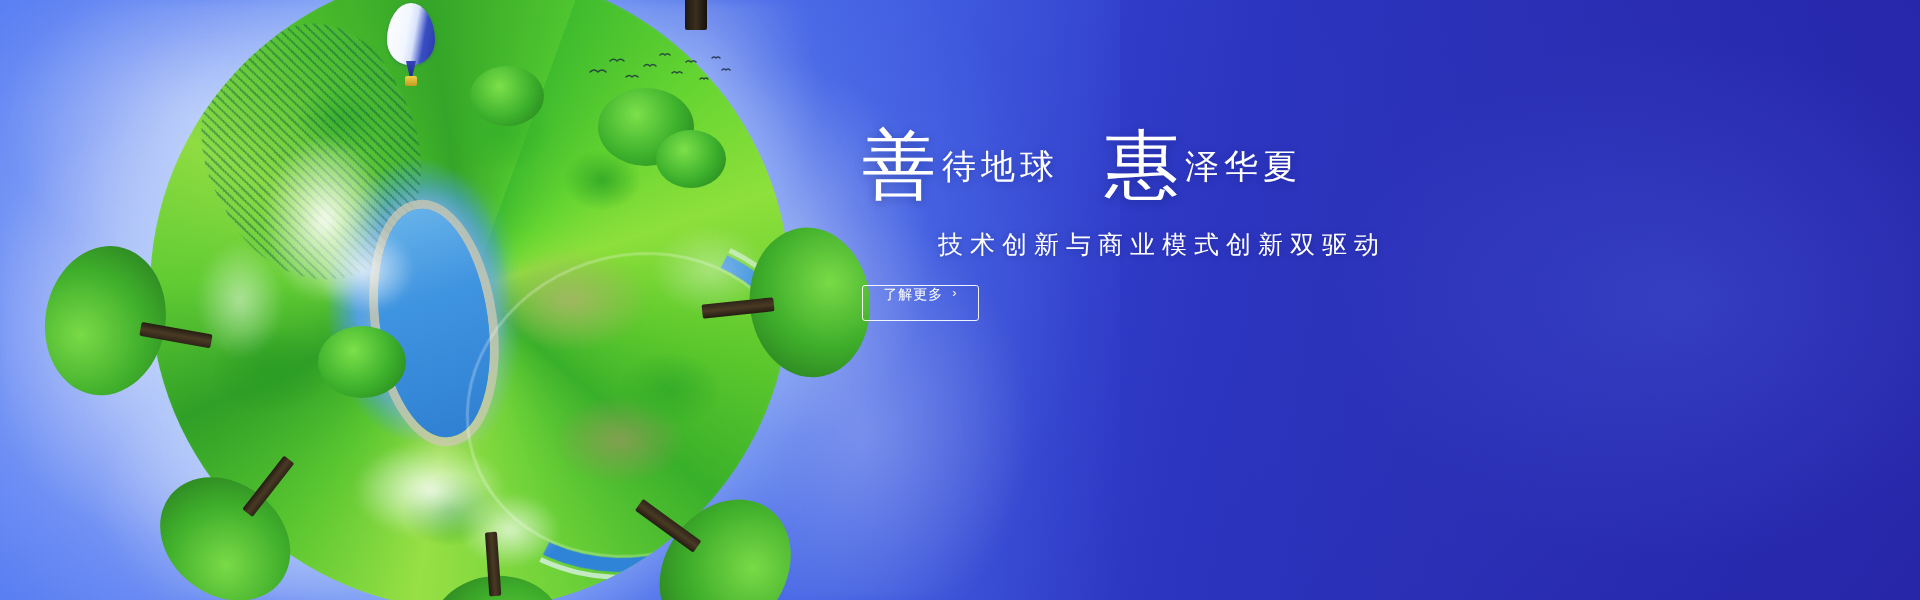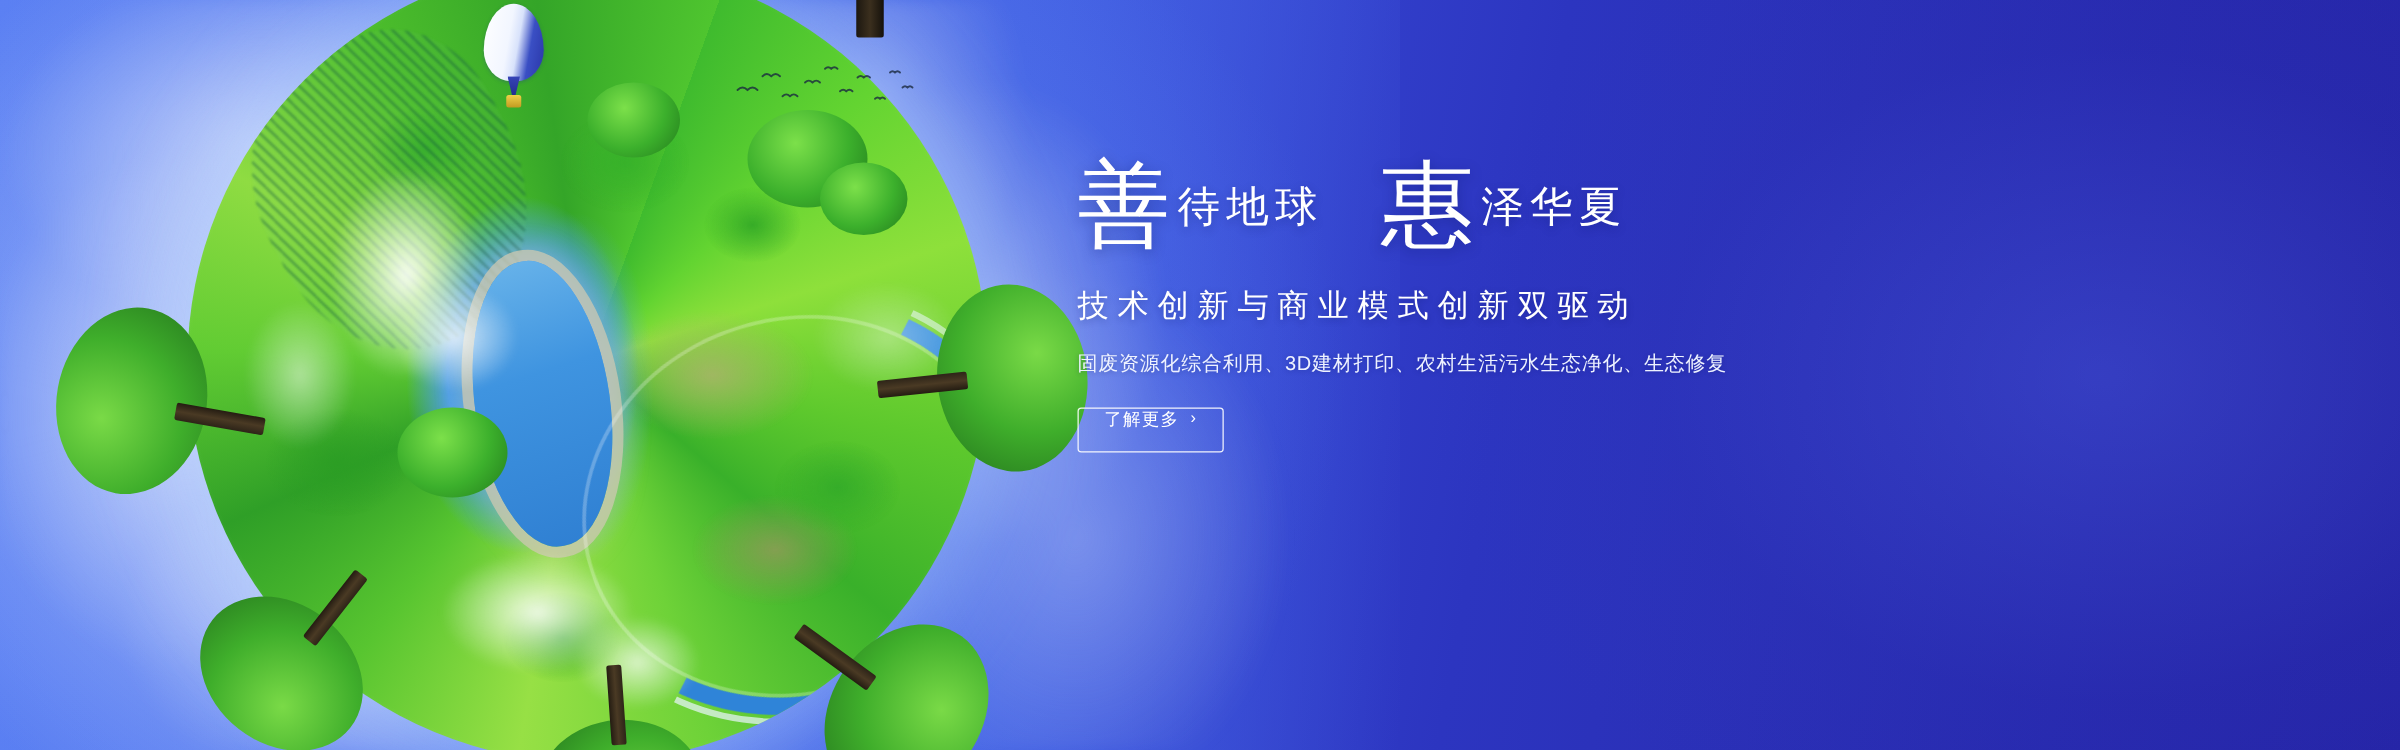--- a/index.html
+++ b/index.html
@@ -206,20 +206,21 @@
     font-size:34px; font-weight:400; letter-spacing:5px;
     margin-left:6px; vertical-align:4px;
     text-shadow:0 2px 8px rgba(10,20,90,.30);
   }
   .hl-gap{ display:inline-block; width:46px; }
 
   .subtitle{
     margin-top:26px; color:#fff;
     font-size:25px; letter-spacing:7px; white-space:nowrap;
     text-shadow:0 1px 6px rgba(10,20,90,.30);
+    text-align:center;
   }
   .desc{
     margin-top:20px; color:#eef2ff;
     font-size:16px; letter-spacing:.6px; white-space:nowrap;
     text-shadow:0 1px 4px rgba(10,20,90,.28);
   }
 
   .cta{
     margin-top:24px; display:inline-flex; align-items:flex-start; justify-content:center;
     gap:9px; width:117px; height:36px;
@@ -302,20 +303,19 @@
   </svg>
 
   <div class="copy">
 
     <div class="headline">
       <span class="hl-big">善</span><span class="hl-sm">待地球</span><span class="hl-gap"></span><span class="hl-big">惠</span><span class="hl-sm">泽华夏</span>
     </div>
 
     <div class="subtitle">技术创新与商业模式创新双驱动</div>
 
-    <div class="desc">固废资源化综合利用、3D建材打印、农村生活污水生态净化、生态修复</div>
 
     <button class="cta">
       <span>了解更多</span>
       <span class="chev">›</span>
     </button>
   </div>
 </div>
 
 </body></html>

